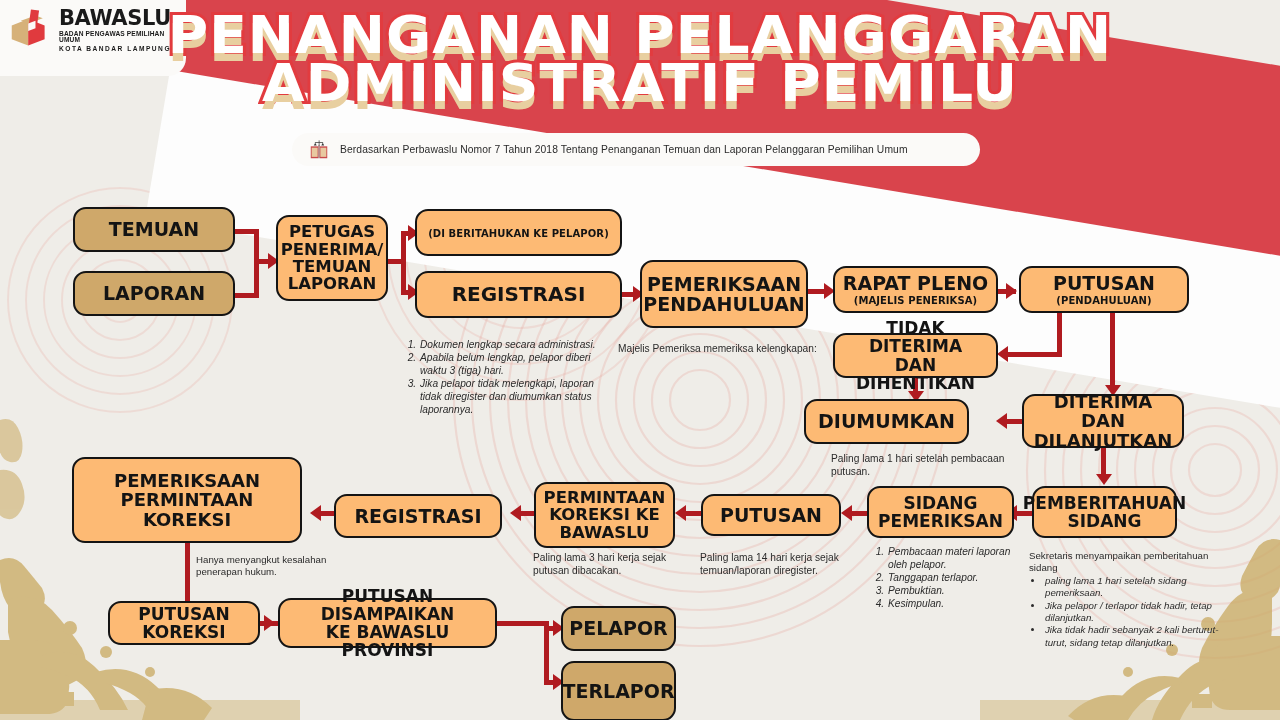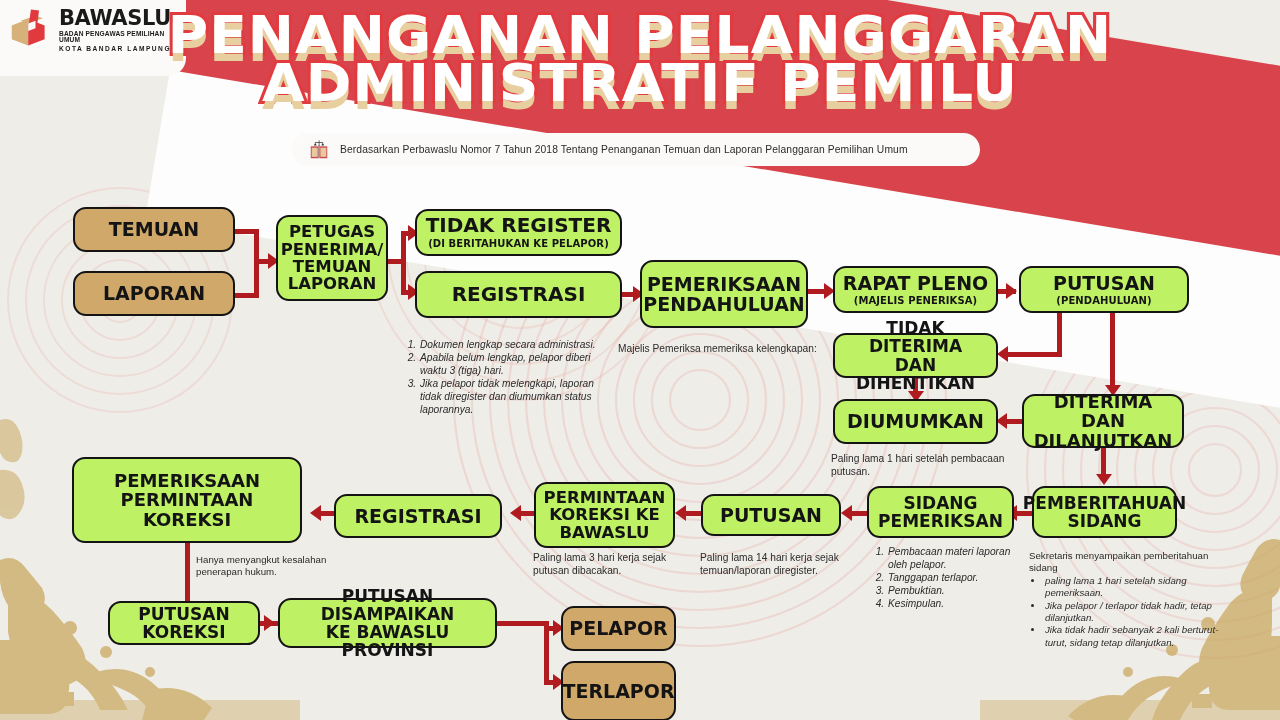--- a/index.html
+++ b/index.html
@@ -81,21 +81,21 @@
     border-radius:17px;
     display:flex; align-items:center; gap:10px;
     padding:0 16px;
   }
   .pill-icon { width:22px; height:22px; flex:none; }
   .pill-text { font-size:10.3px; color:#2B2B2B; letter-spacing:0.1px; }
 
   
   .box {
     position:absolute; z-index:4;
-    background:#bef264;
+    background:#fdba74;
     border:2.5px solid #141414;
     border-radius:13px;
     display:flex; flex-direction:column;
     align-items:center; justify-content:center;
     text-align:center;
     font-family:"DejaVu Sans", sans-serif;
     font-weight:bold;
     color:#141414;
     line-height:1.06;
     padding:3px 6px;
@@ -326,21 +326,20 @@
 </div>
 
 <div class="box" style="left:276px; top:215px; width:112px; height:86px; font-size:16.5px; white-space:pre-line;">
   <span>PETUGAS
 PENERIMA/
 TEMUAN
 LAPORAN</span>
 </div>
 
 <div class="box" style="left:415px; top:209px; width:207px; height:47px; font-size:20px;">
-  <span>TIDAK REGISTER</span>
   <span class="sub">(DI BERITAHUKAN KE PELAPOR)</span>
 </div>
 
 <div class="box" style="left:415px; top:271px; width:207px; height:47px; font-size:20px;">
   <span>REGISTRASI</span>
 </div>
 
 <div class="box" style="left:640px; top:260px; width:168px; height:68px; font-size:19px; white-space:pre-line;">
   <span>PEMERIKSAAN
 PENDAHULUAN</span>
@@ -354,21 +353,21 @@
 <div class="box" style="left:1019px; top:266px; width:170px; height:47px; font-size:19px;">
   <span>PUTUSAN</span>
   <span class="sub">(PENDAHULUAN)</span>
 </div>
 
 <div class="box" style="left:833px; top:333px; width:165px; height:45px; font-size:17px; white-space:pre-line;">
   <span>TIDAK DITERIMA
 DAN DIHENTIKAN</span>
 </div>
 
-<div class="box" style="left:833px; top:399px; width:165px; height:45px; font-size:19px;">
+<div class="box" style="left:804px; top:399px; width:165px; height:45px; font-size:19px;">
   <span>DIUMUMKAN</span>
 </div>
 
 <div class="box" style="left:1022px; top:394px; width:162px; height:54px; font-size:18px; white-space:pre-line;">
   <span>DITERIMA DAN
 DILANJUTKAN</span>
 </div>
 
 <div class="box" style="left:1032px; top:486px; width:145px; height:52px; font-size:17px; white-space:pre-line;">
   <span>PEMBERITAHUAN

